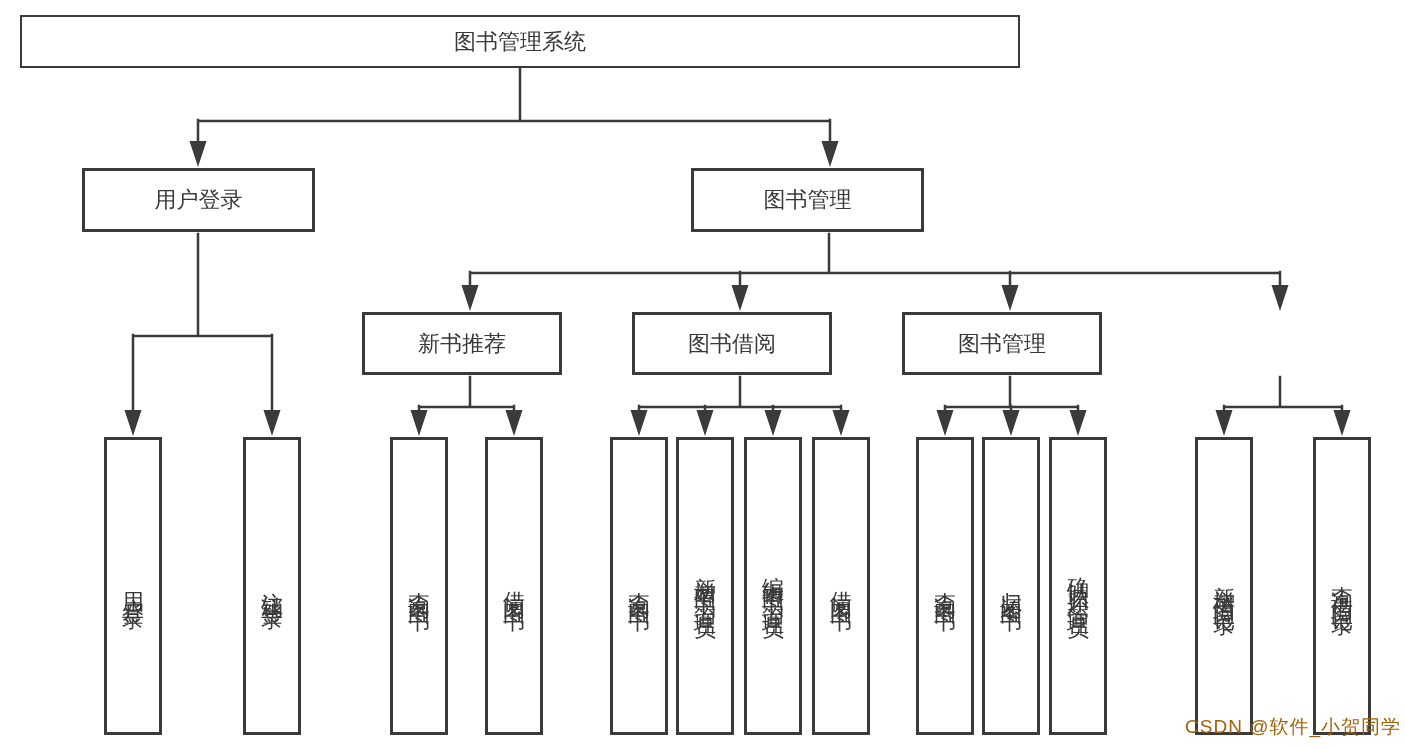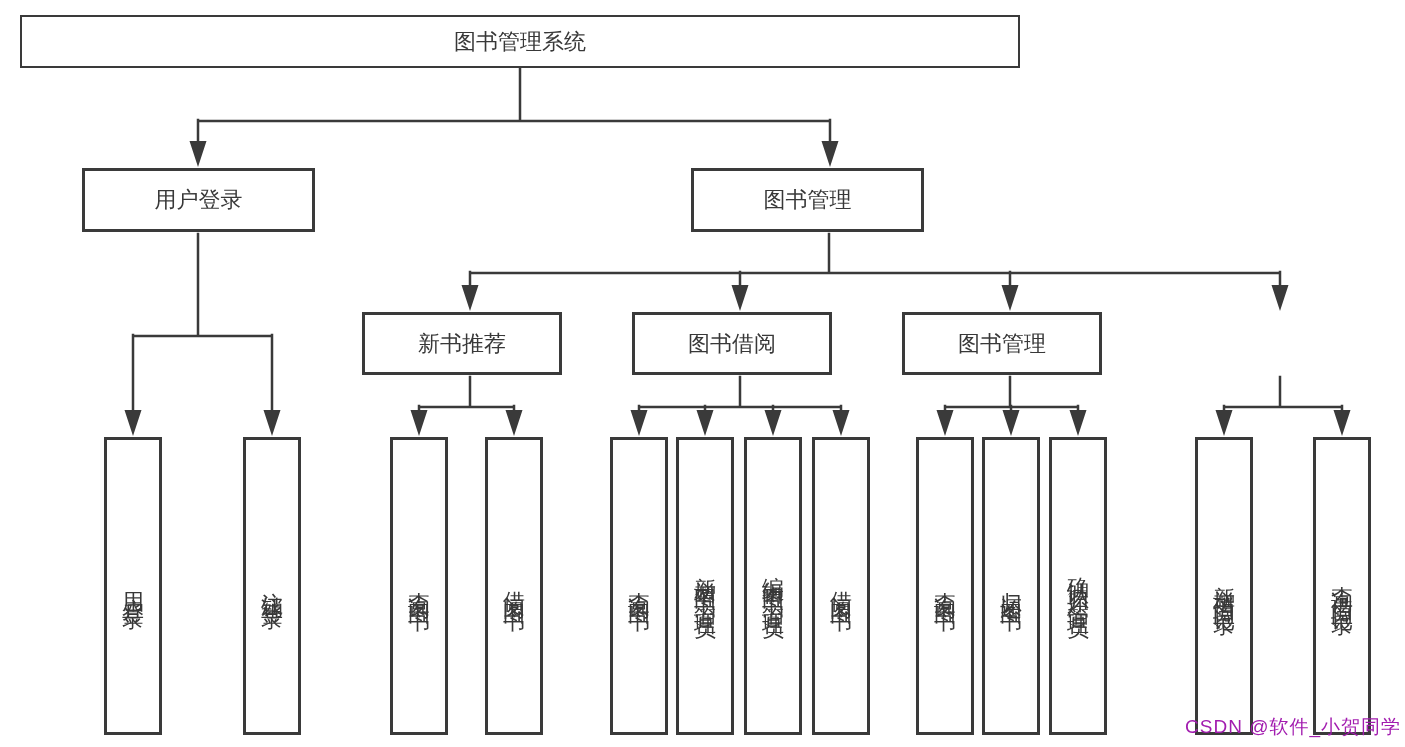--- a/index.html
+++ b/index.html
@@ -17,21 +17,21 @@
   .l1{top:168px;width:233px;height:64px;font-size:22px;}
   .l2{top:312px;width:200px;height:63px;font-size:22px;}
   .leaf{top:437px;width:58px;height:298px;}
   .vtext{
     writing-mode:vertical-rl;text-orientation:mixed;
     font-size:22px;letter-spacing:6px;line-height:1.1;color:#383838;
     white-space:nowrap;
   }
   .watermark{
     position:absolute;right:4px;top:714px;z-index:5;
-    font-size:19px;color:#a21caf;letter-spacing:1px;
+    font-size:19px;color:#a16207;letter-spacing:1px;
   }
 </style>
 </head>
 <body>
 
 <div id="stage">
 
   <svg class="connectors" width="1405" height="747" viewBox="0 0 1405 747">
 
     <path fill="none" stroke="#3a3a3a" stroke-width="2.5" stroke-linecap="square" d="M520 68 V121 M198 121 H830 M198 120 V144 M830 120 V144

